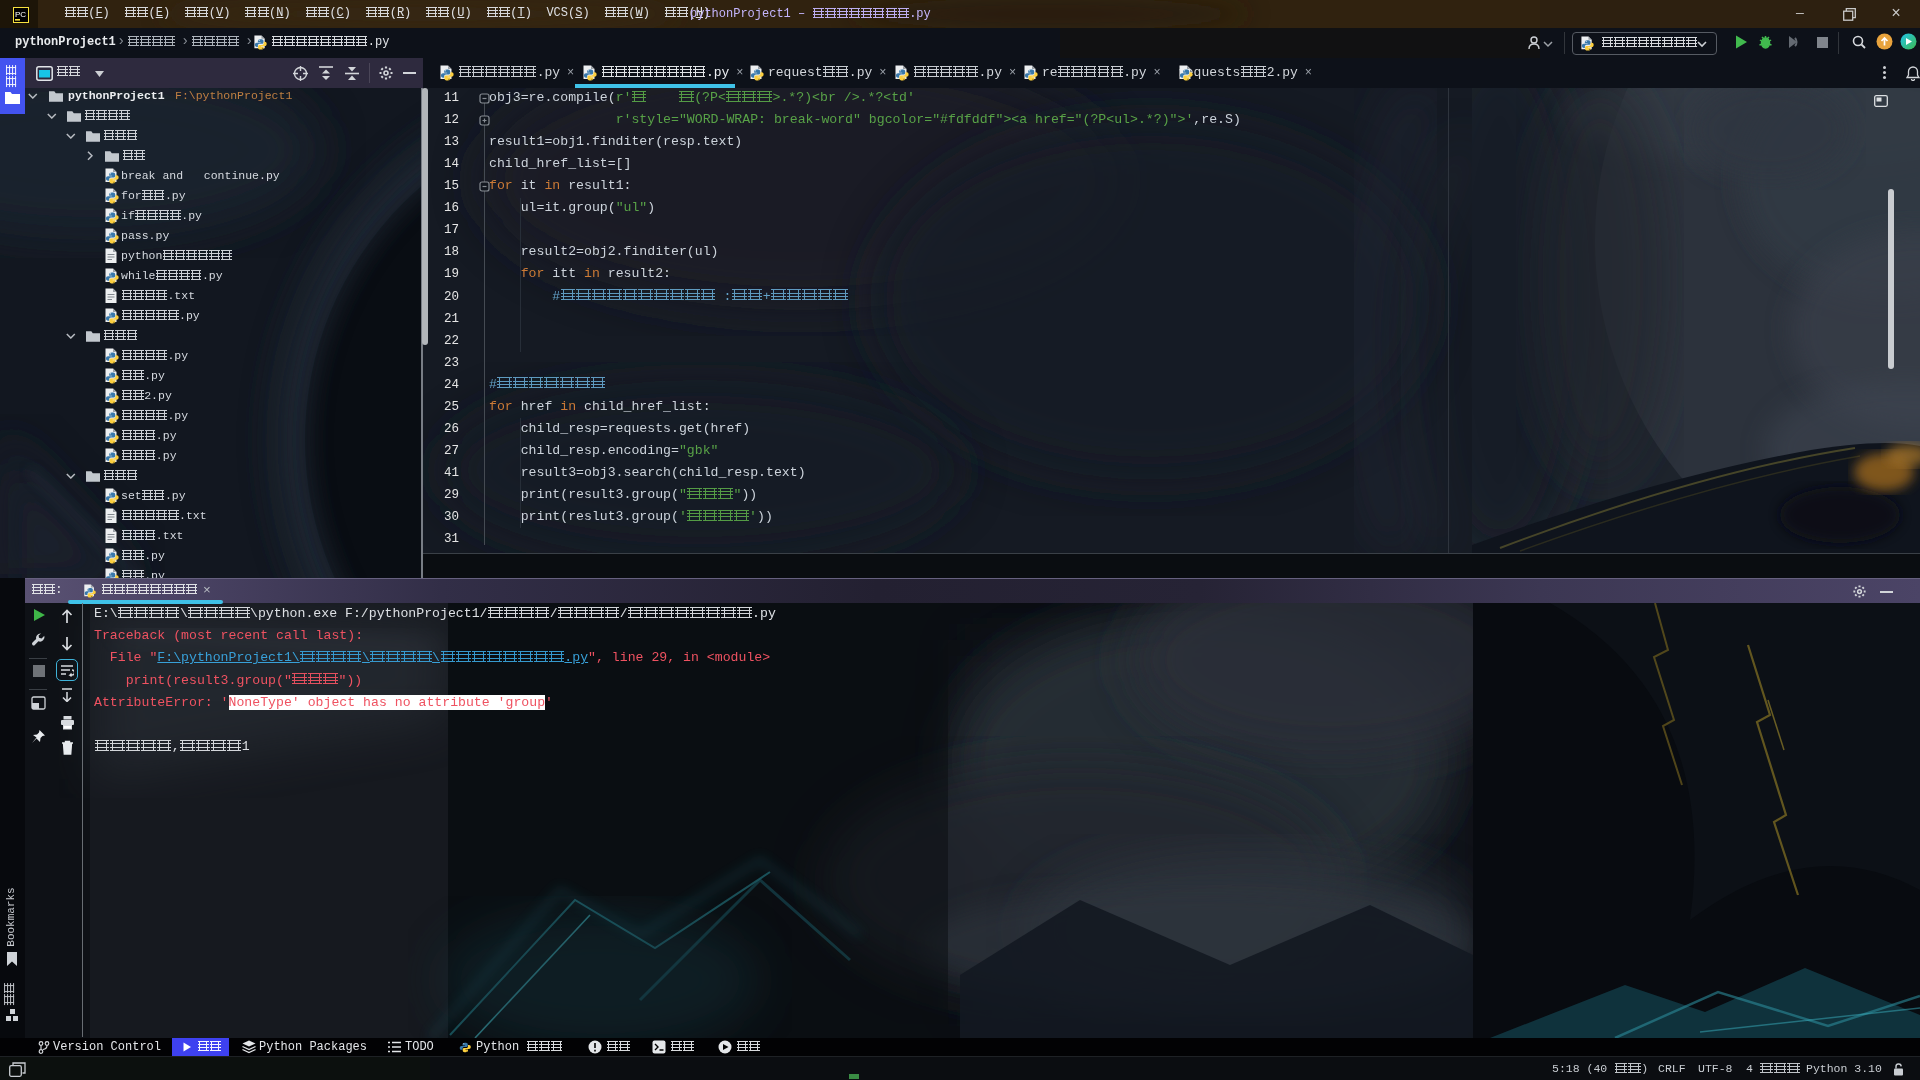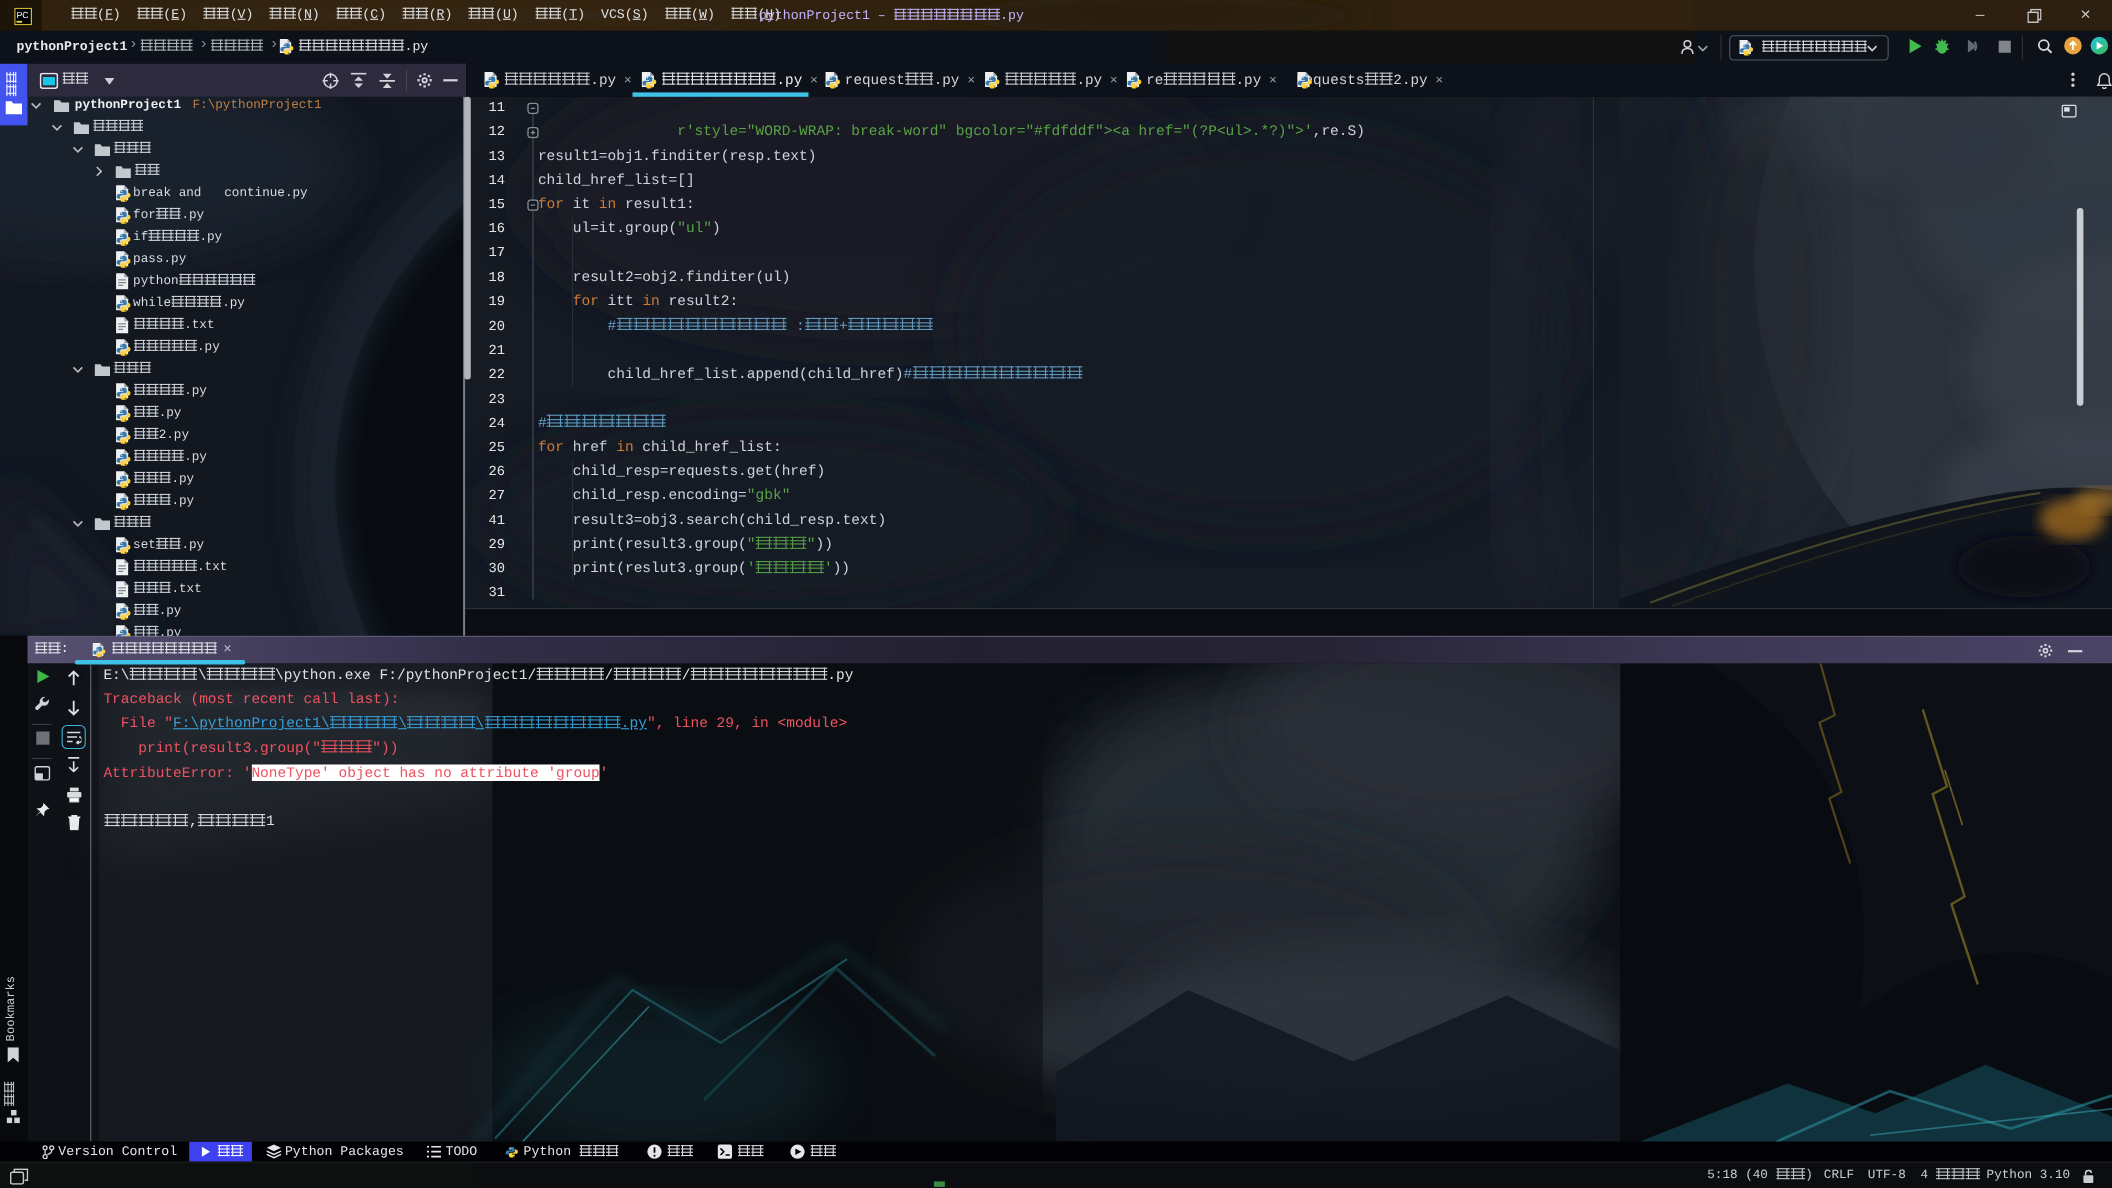--- a/index.html
+++ b/index.html
@@ -583,29 +583,29 @@
   <div class="ln" style="top:241.6px">22</div>
   <div class="ln" style="top:263.6px">23</div>
   <div class="ln" style="top:285.7px">24</div>
   <div class="ln" style="top:307.7px">25</div>
   <div class="ln" style="top:329.8px">26</div>
   <div class="ln" style="top:351.8px">27</div>
   <div class="ln" style="top:373.9px">41</div>
   <div class="ln" style="top:395.9px">29</div>
   <div class="ln" style="top:418px">30</div>
   <div class="ln" style="top:440px">31</div>
+  <div class="cl" style="top:-1px">obj3=re.compile(<span class="st">r'<i class="cj"></i>    <i class="cj"></i>(?P&lt;<i class="cj"></i><i class="cj"></i><i class="cj"></i>&gt;.*?)&lt;br /&gt;.*?&lt;td'</span></div>
   <div class="cl" style="top:21px">                <span class="st">r'style="WORD-WRAP: break-word" bgcolor="#fdfddf"&gt;&lt;a href="(?P&lt;ul&gt;.*?)"&gt;'</span>,re.S)</div>
   <div class="cl" style="top:43.1px">result1=obj1.finditer(resp.text)</div>
   <div class="cl" style="top:65.2px">child_href_list=[]</div>
   <div class="cl" style="top:87.2px"><span class="kw">for</span> it <span class="kw">in</span> result1:</div>
   <div class="cl" style="top:109.3px">    ul=it.group(<span class="st">"ul"</span>)</div>
   <div class="cl" style="top:153.4px">    result2=obj2.finditer(ul)</div>
   <div class="cl" style="top:175.4px">    <span class="kw">for</span> itt <span class="kw">in</span> result2:</div>
   <div class="cl" style="top:197.5px">        <span class="cm">#<i class="cj"></i><i class="cj"></i><i class="cj"></i><i class="cj"></i><i class="cj"></i><i class="cj"></i><i class="cj"></i><i class="cj"></i><i class="cj"></i><i class="cj"></i> :<i class="cj"></i><i class="cj"></i>+<i class="cj"></i><i class="cj"></i><i class="cj"></i><i class="cj"></i><i class="cj"></i></span></div>
-  <div class="cl" style="top:241.6px">        child_href_list.append(child_href)<span class="cm">#<i class="cj"></i><i class="cj"></i><i class="cj"></i><i class="cj"></i><i class="cj"></i><i class="cj"></i><i class="cj"></i><i class="cj"></i><i class="cj"></i><i class="cj"></i></span></div>
   <div class="cl" style="top:285.7px"><span class="cm">#<i class="cj"></i><i class="cj"></i><i class="cj"></i><i class="cj"></i><i class="cj"></i><i class="cj"></i><i class="cj"></i></span></div>
   <div class="cl" style="top:307.7px"><span class="kw">for</span> href <span class="kw">in</span> child_href_list:</div>
   <div class="cl" style="top:329.8px">    child_resp=requests.get(href)</div>
   <div class="cl" style="top:351.8px">    child_resp.encoding=<span class="st">"gbk"</span></div>
   <div class="cl" style="top:373.9px">    result3=obj3.search(child_resp.text)</div>
   <div class="cl" style="top:395.9px">    print(result3.group(<span class="st">"<i class="cj"></i><i class="cj"></i><i class="cj"></i>"</span>))</div>
   <div class="cl" style="top:418px">    print(reslut3.group(<span class="st">'<i class="cj"></i><i class="cj"></i><i class="cj"></i><i class="cj"></i>'</span>))</div>
 
   <div class="abs" style="left:97px;top:110px;width:1px;height:154px;background:#272e38"></div>
   <div class="abs" style="left:97px;top:330px;width:1px;height:110px;background:#272e38"></div>

